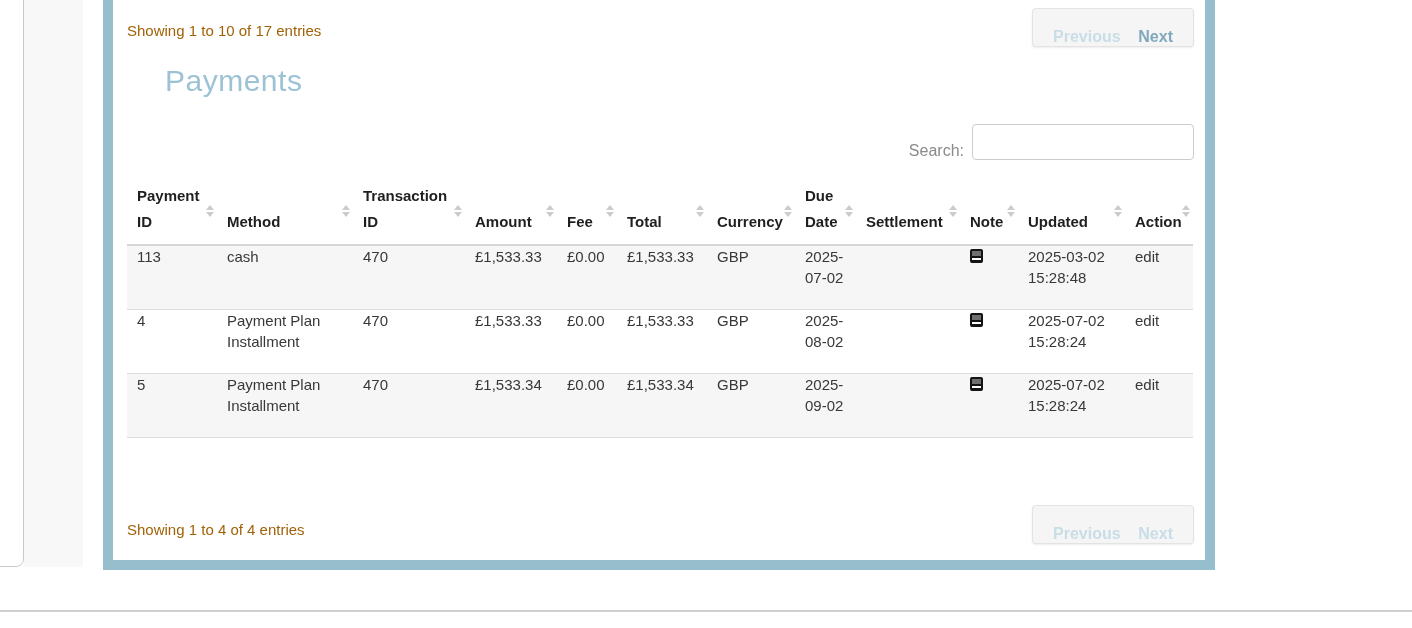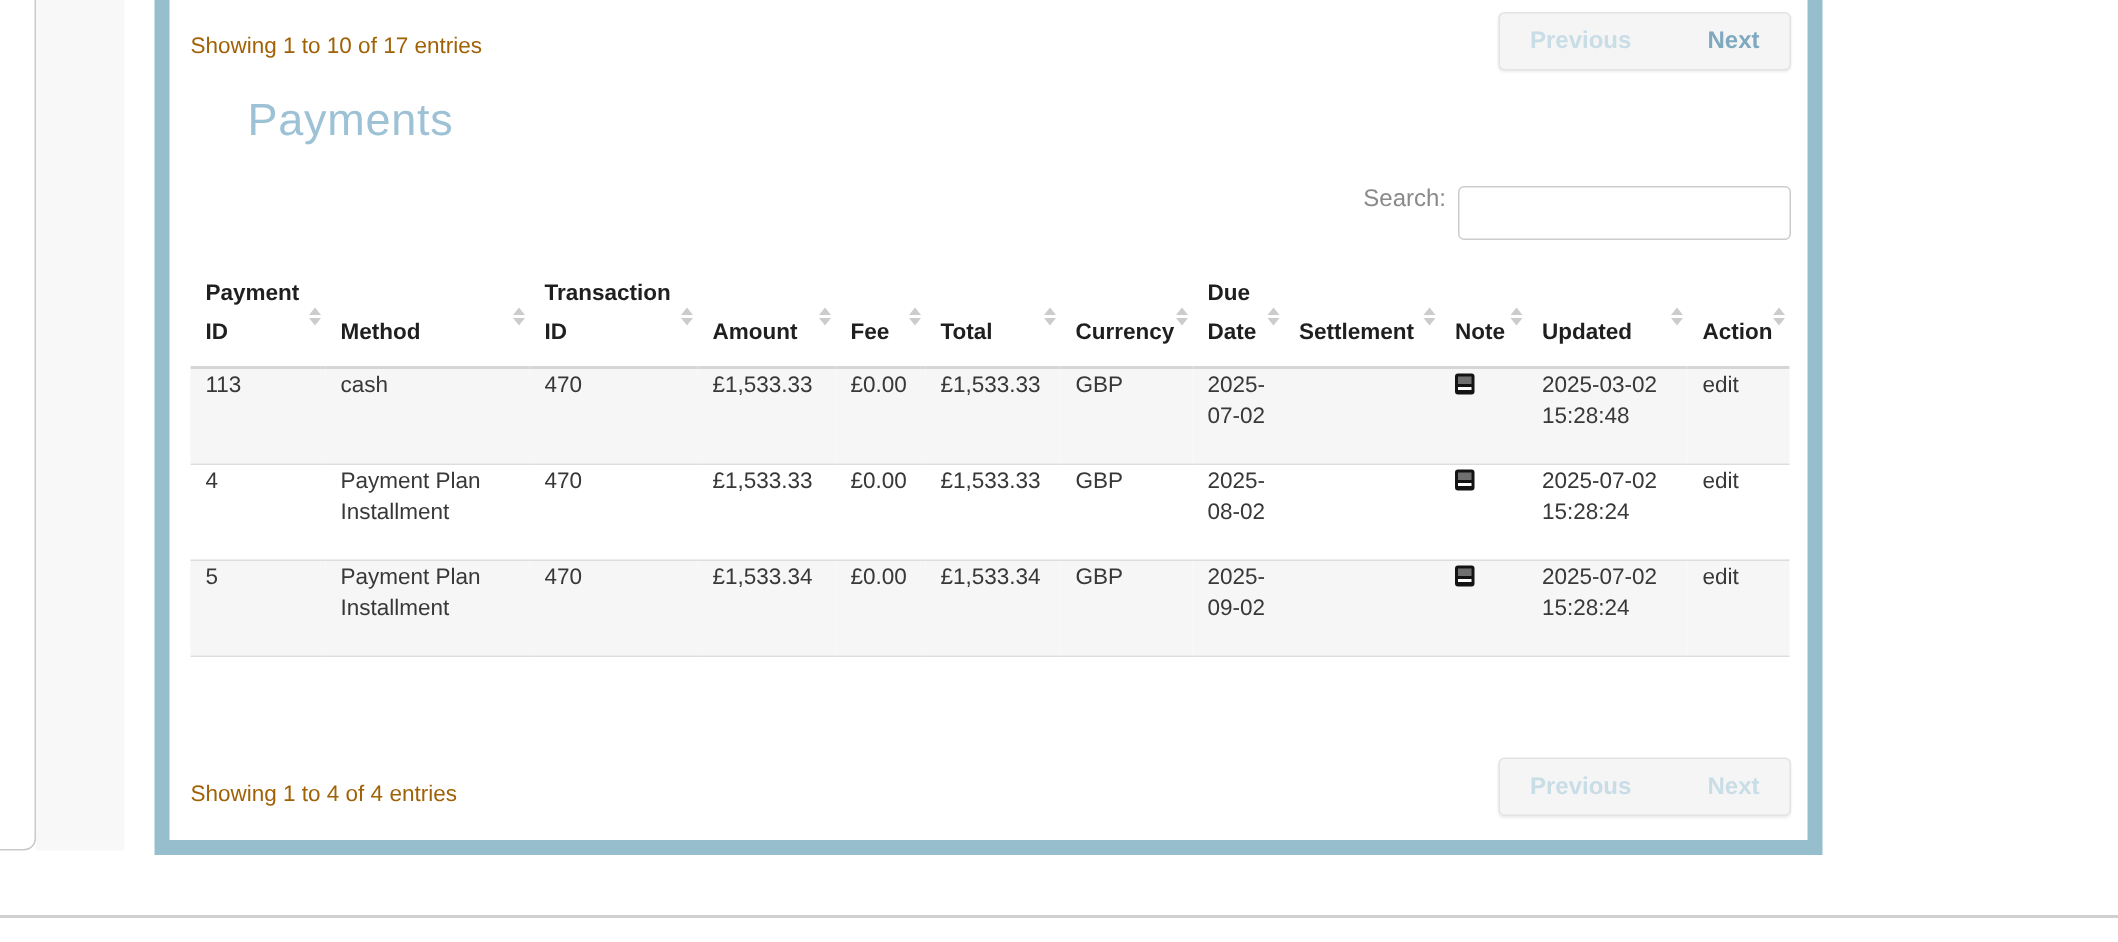--- a/index.html
+++ b/index.html
@@ -19,35 +19,35 @@
 
   
   .card { position:absolute; left:103px; top:-22px; width:1112px; height:592px;
           background:#ffffff; border:10px solid #96becd; }
   .card-inner { position:relative; width:100%; height:100%; }
 
   .info-text { position:absolute; left:14px; font-size:15px; color:#a16207; }
   .info-top { top:34px; }
   .info-bottom { top:533px; }
 
-  .pagination { position:absolute; right:11px; width:195px; height:39px;
+  .pagination { position:absolute; right:11px; width:162px; height:39px;
                 background:#f5f5f5; border:1px solid #e3e3e3; border-radius:4px;
                 box-shadow:0 1px 2px rgba(0,0,0,0.08);
-                display:flex; align-items:center; justify-content:space-between;
+                display:flex; align-items:flex-end; justify-content:space-between;
                 padding:0 20px; }
   .pagination-top { top:20px; }
   .pagination-bottom { top:517px; }
   .page-btn { font-size:16px; font-weight:bold; color:#7fa9bf; cursor:pointer; }
   .page-btn.disabled { color:#c9dde7; cursor:default; }
 
   .page-title { position:absolute; left:14px; top:76px; font-size:30px; font-weight:400;
                 color:#9dc2d6; letter-spacing:0.5px;margin-left:38px; }
 
   .search-row { position:absolute; right:11px; top:136px; display:flex;
-                align-items:flex-start; gap:8px; }
+                align-items:flex-end; gap:8px; }
   .search-label { font-size:16px; color:#8a8a8a; }
   .search-input { width:222px; height:36px; border:1px solid #cccccc; border-radius:4px;
                   font-size:16px; padding:0 8px; outline:none; background:#fff;
                   font-family:"Liberation Sans", sans-serif; }
 
   table.payments { position:absolute; left:14px; top:189px; width:1066px;
                    border-collapse:collapse; table-layout:fixed; }
   table.payments th { font-size:15px; font-weight:bold; color:#1f1f1f; text-align:left;
                       vertical-align:bottom; padding:6px 16px 9px 10px; line-height:26px;
                       position:relative; border-bottom:2px solid #d6d6d6; cursor:pointer; }

